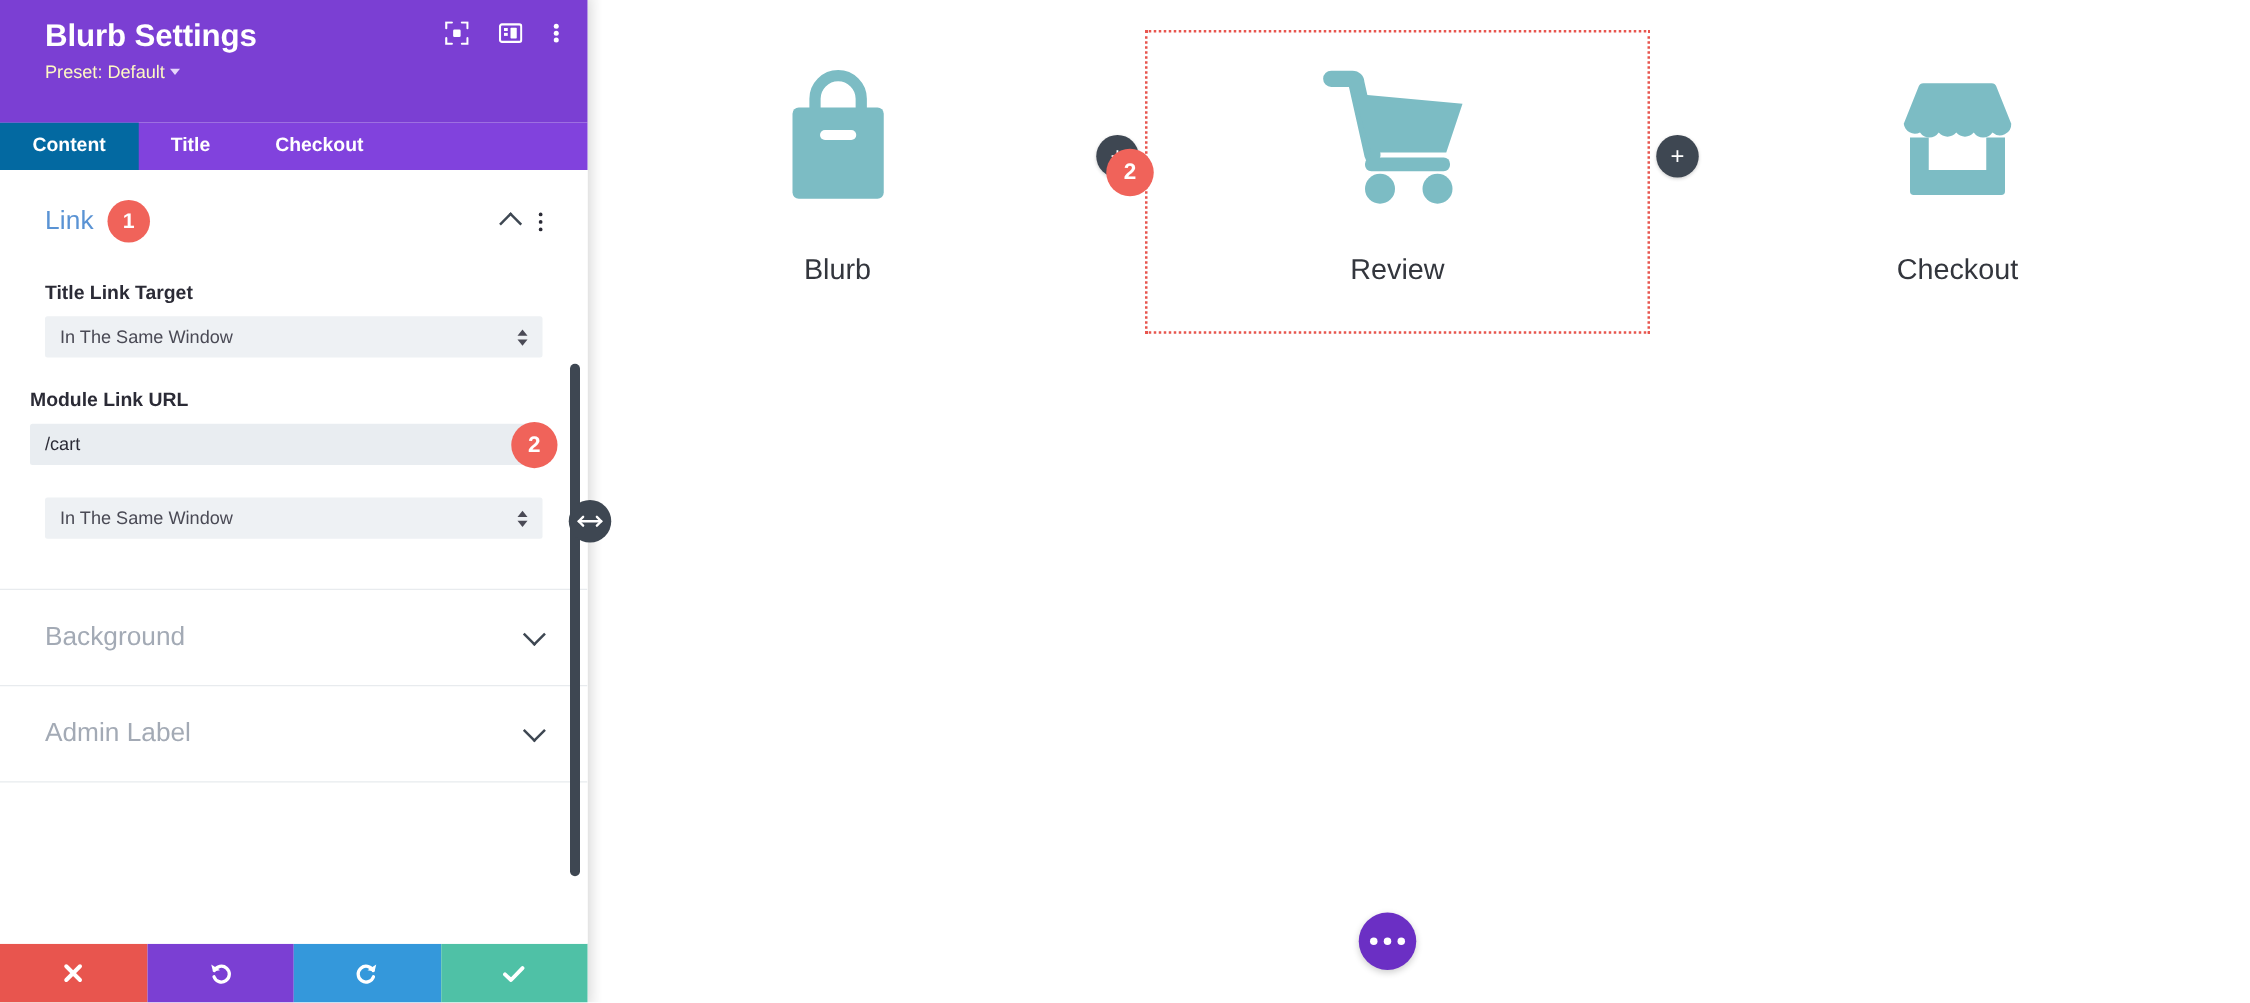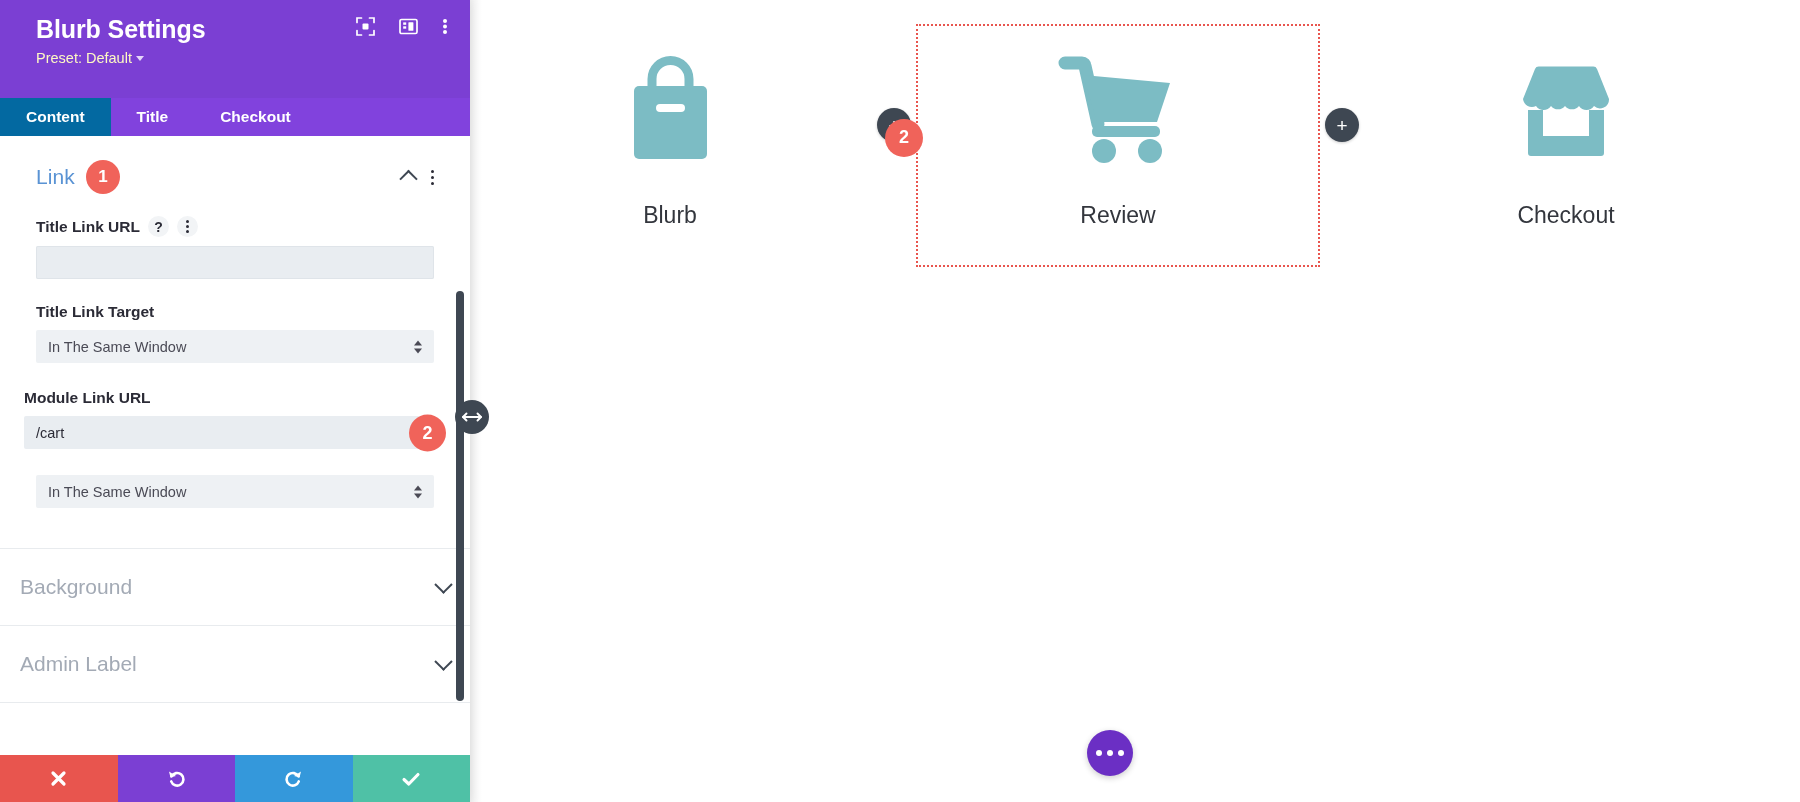--- a/index.html
+++ b/index.html
@@ -204,21 +204,21 @@
     transform: translateY(-50%);
     width: 37px; height: 37px;
     font-size: 18px;
   }
 
   .divider { height: 1px; background: #e8ebee; margin-top: 40px; }
 
   .collapsed-section {
     display: flex;
     align-items: center;
-    padding: 26px 20px;
+    padding: 26px 36px;
     border-bottom: 1px solid #e8ebee;
     cursor: pointer;
   }
   .collapsed-title {
     font-size: 21px;
     color: #a3aab5;
   }
   .chev {
     margin-left: auto;
     width: 13px; height: 13px;
@@ -423,36 +423,20 @@
           <span class="sec-actions">
             <span class="chev up"></span>
             <span class="dots-v" style="gap:3px;">
               <i></i>
                 <i></i>
                 <i></i>
             </span>
           </span>
         </div>
 
-        <div class="field-group">
-          <div class="field-label">
-            <span>Title Link URL</span>
-            <span class="mini-circle">
-                <span class="q">?</span>
-              </span>
-            <span class="mini-circle">
-              <span class="dots-v">
-                  <i></i>
-                  <i></i>
-                  <i></i>
-                </span>
-            </span>
-          </div>
-          <input class="text-input focused" type="text" autofocus="" value="" style="">
-        </div>
 
         <div class="field-group" style="margin-top:24px;">
           <div class="field-label">
             <span>Title Link Target</span>
           </div>
           <div class="select-wrap">
             <div class="select-box">In The Same Window</div>
             <span class="updown">
               <span class="ar up"></span>
                 <span class="ar dn"></span>

